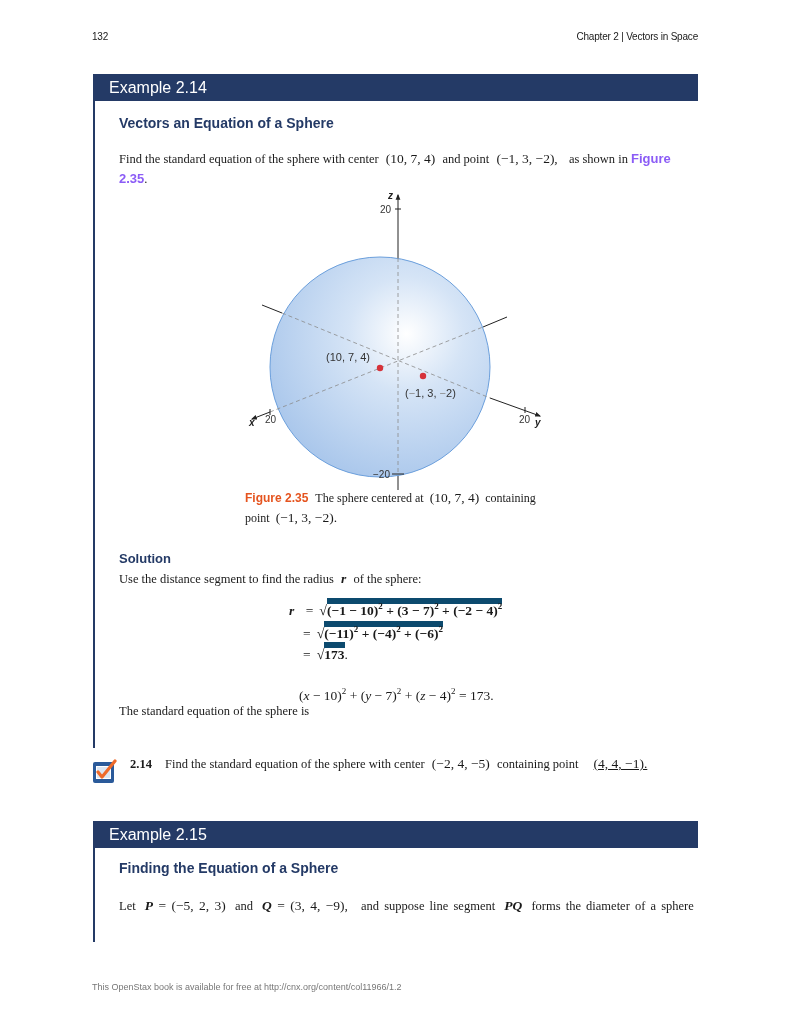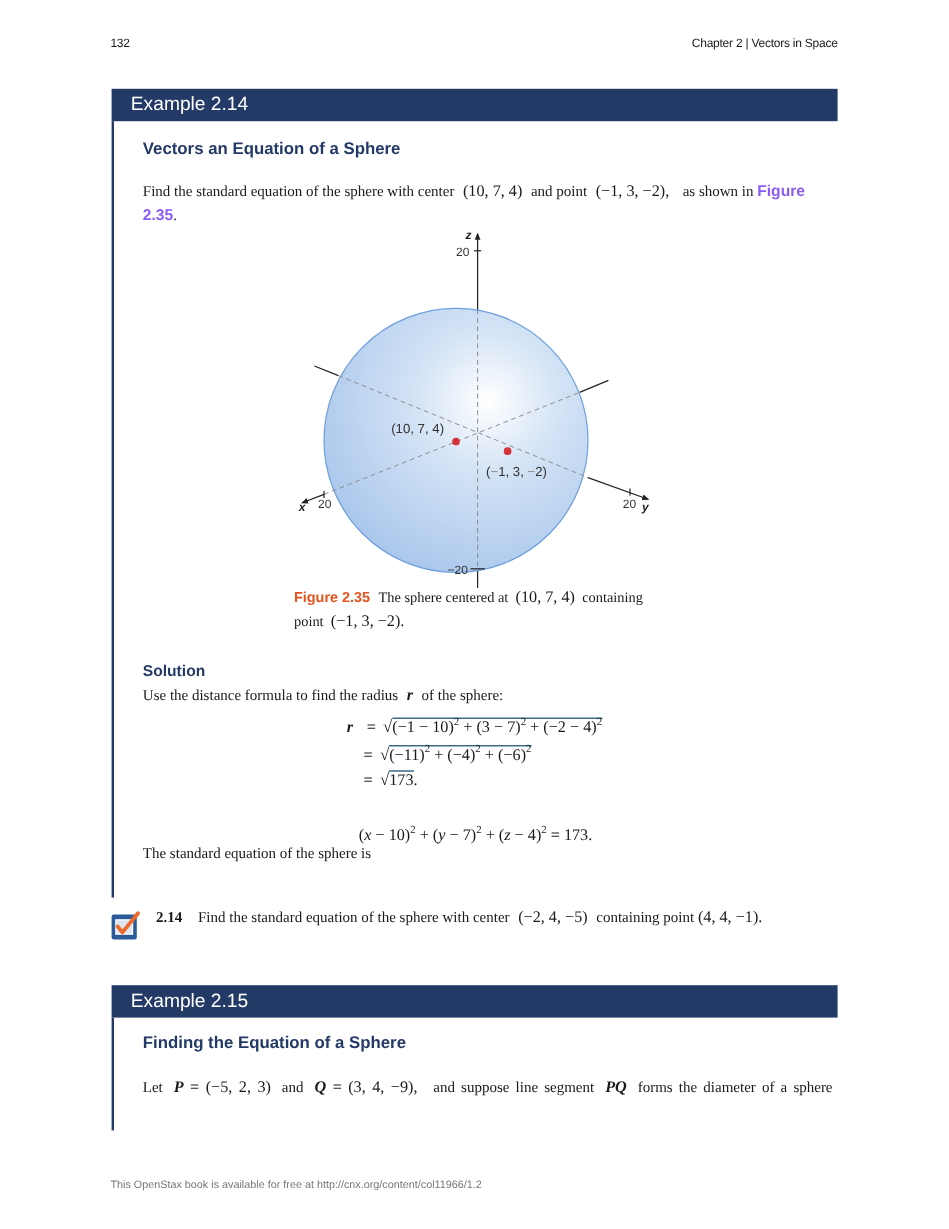--- a/index.html
+++ b/index.html
@@ -18,21 +18,21 @@
     .mi { font-style: italic; }
     .mb { font-style: italic; font-weight: bold; }
     sup { font-size: 9px; vertical-align: 6px; line-height: 0; }
 
     .fig-caption { position: absolute; left: 245px; top: 488px; width: 300px; font-family: "Liberation Serif", serif; font-size: 12px; line-height: 20px; }
     .fig-caption .fig-label { font-family: "Liberation Sans", sans-serif; font-weight: bold; color: #e5541f; font-size: 12px; }
 
     .solution-head { font-family: "Liberation Sans", sans-serif; font-weight: bold; color: #243a66; font-size: 13px; }
 
     .eq-row { position: absolute; white-space: nowrap; }
-    .sqrt { display: inline-block; border-top: 1px solid #0c4a6e; padding-top: 0px; line-height: 14px; }
+    .sqrt { display: inline-block; border-top: 6px solid #0c4a6e; padding-top: 0px; line-height: 14px; font-weight: bold; }
     .rad { font-size: 14px; margin-right: 0px; }
 
     .exercise { position: absolute; left: 92px; top: 752px; width: 610px; height: 36px; }
     .exercise .num { position: absolute; left: 38px; top: 5px; font-family: "Liberation Serif", serif; font-weight: bold; font-size: 12.5px; }
     .exercise .text { position: absolute; left: 73px; top: 4px; font-family: "Liberation Serif", serif; font-size: 12.5px; white-space: nowrap; }
 
     .footer { position: absolute; left: 92px; top: 982px; font-family: "Liberation Sans", sans-serif; font-size: 9px; color: #777777; }
     svg text { font-family: "Liberation Sans", sans-serif; }
   </style>
 </head>
@@ -108,21 +108,21 @@
   <span class="fig-label">Figure 2.35</span>
   <span style="margin-left:4px;">The sphere centered at</span>
   <span class="math" style="margin:0 3px;">(10, 7, 4)</span>
   <span>containing</span><br>
   <span>point</span>
   <span class="math" style="margin-left:3px;">(−1, 3, −2).</span>
 </div>
 
 <div class="solution-head" style="position:absolute; left:119px; top:551px;">Solution</div>
 <div class="para" style="position:absolute; left:119px; top:569px;">
-  <span>Use the distance formula to find the radius</span>
+  <span>Use the distance segment to find the radius</span>
   <span class="math mb" style="margin:0 4px;">r</span>
   <span>of the sphere:</span>
 </div>
 
 <div class="eq-row math" style="left:289px; top:598px;">
   <span class="mb">r</span>
   <span style="margin:0 6px 0 8px;">=</span><span class="rad">√</span><span class="sqrt"><span>(−1 − 10)</span><sup>2</sup><span> + (3 − 7)</span><sup>2</sup><span> + (−2 − 4)</span><sup>2</sup></span>
 </div>
 <div class="eq-row math" style="left:289px; top:621px;">
   <span style="margin:0 6px 0 14px;">=</span><span class="rad">√</span><span class="sqrt"><span>(−11)</span><sup>2</sup><span> + (−4)</span><sup>2</sup><span> + (−6)</span><sup>2</sup></span>
@@ -141,21 +141,21 @@
     <rect x="1" y="4" width="21" height="21" rx="2" fill="#2a5a9a"></rect>
     <rect x="4" y="8" width="15" height="13" fill="#ffffff"></rect>
     <rect x="5" y="9" width="13" height="11" fill="#dce6f3"></rect>
     <path d="M6,14 L10,19 L23,3" fill="none" stroke="#ee6a2a" stroke-width="3.2" stroke-linecap="round" stroke-linejoin="round"></path>
   </svg>
   <span class="num">2.14</span>
   <span class="text">
     <span>Find the standard equation of the sphere with center</span>
     <span class="math" style="margin:0 4px;">(−2, 4, −5)</span>
     <span>containing point</span>
-    <span class="math" style="margin-left:0;">(4, 4, −1).</span>
+    <span class="math" style="margin-left:12px;text-decoration:underline;">(4, 4, −1).</span>
   </span>
 </div>
 
 <div class="example" style="top:821px;">
   <div class="bar">
     <span>Example 2.15</span>
   </div>
   <div class="body" style="height:94px;">
     <div class="ex-title" style="position:absolute; left:24px; top:12px;">Finding the Equation of a Sphere</div>
     <div class="para" style="position:absolute; left:24px; top:48px; width:580px; white-space:nowrap; word-spacing:2px;">

